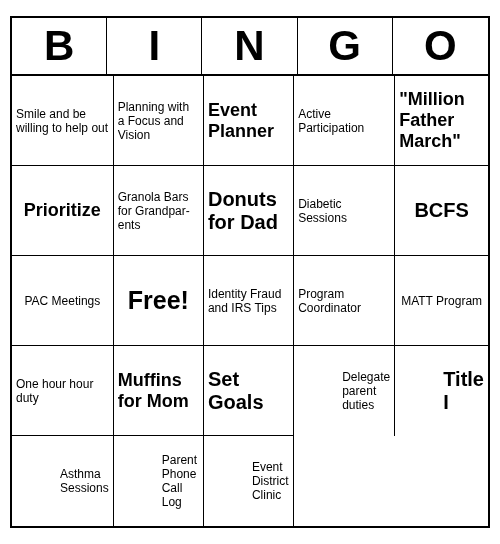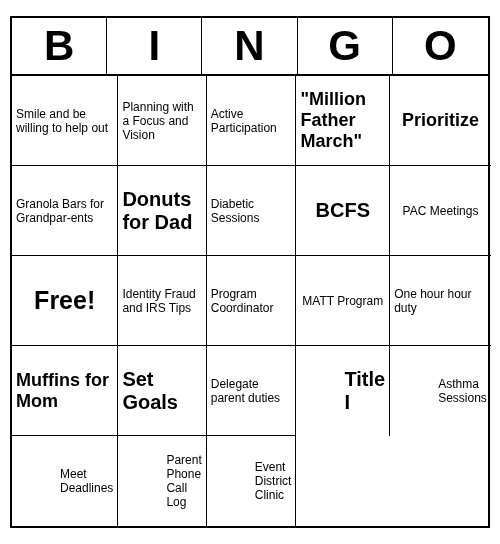--- a/index.html
+++ b/index.html
@@ -89,35 +89,35 @@
   <div class="bingo-header">
   <div class="bingo-letter">B</div>
       <div class="bingo-letter">I</div>
       <div class="bingo-letter">N</div>
       <div class="bingo-letter">G</div>
       <div class="bingo-letter">O</div>
     </div>
   <div class="bingo-grid">
   <div class="bingo-cell">Smile and be willing to help out</div>
       <div class="bingo-cell">Planning with a Focus and Vision</div>
+      <div class="bingo-cell large-text">Event Planner</div>
       <div class="bingo-cell">Active Participation</div>
       <div class="bingo-cell large-text">"Million Father March"</div>
       <div class="bingo-cell large-text">Prioritize</div>
       <div class="bingo-cell">Granola Bars for Grandpar-ents</div>
       <div class="bingo-cell xlarge-text">Donuts for Dad</div>
       <div class="bingo-cell">Diabetic Sessions</div>
       <div class="bingo-cell xlarge-text">BCFS</div>
       <div class="bingo-cell">PAC Meetings</div>
       <div class="bingo-cell free">Free!</div>
       <div class="bingo-cell">Identity Fraud and IRS Tips</div>
       <div class="bingo-cell">Program Coordinator</div>
       <div class="bingo-cell">MATT Program</div>
       <div class="bingo-cell">One hour hour duty</div>
       <div class="bingo-cell large-text">Muffins for Mom</div>
       <div class="bingo-cell xlarge-text">Set Goals</div>
       <div class="bingo-cell">Delegate parent duties</div>
       <div class="bingo-cell xlarge-text">Title I</div>
       <div class="bingo-cell">Asthma Sessions</div>
-      <div class="bingo-cell">Meet Deadlines</div>
       <div class="bingo-cell">Parent Phone Call Log</div>
       <div class="bingo-cell">Event District Clinic</div>
     </div>
 </div>
 
 </body></html>

